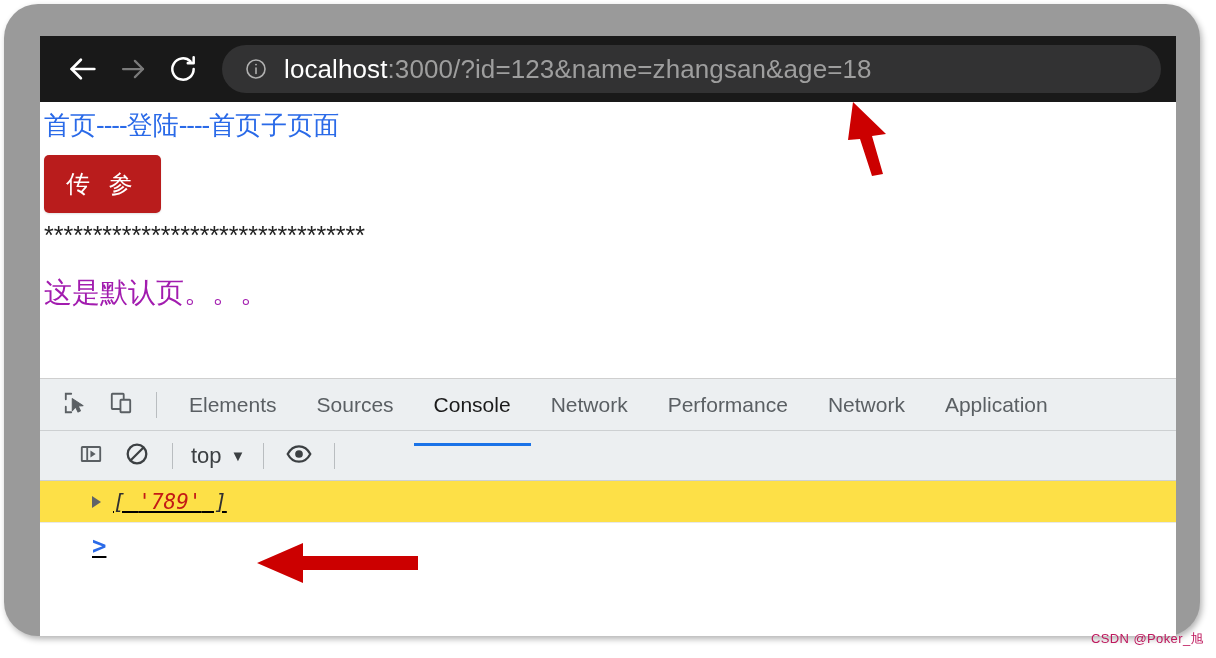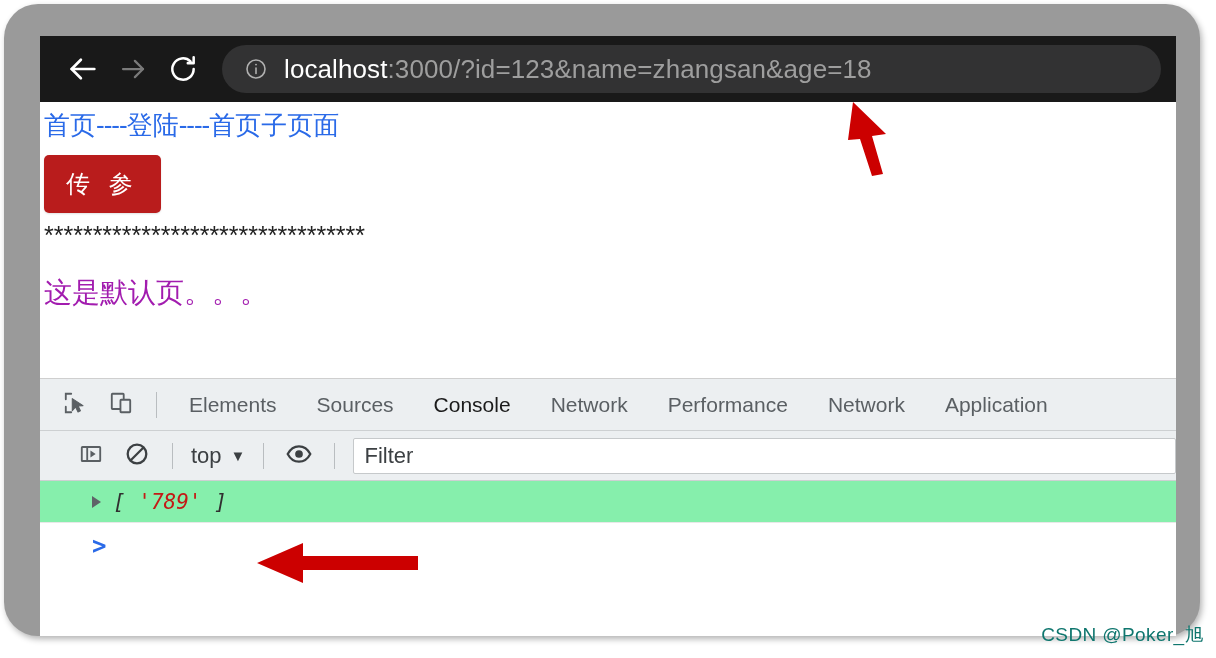--- a/index.html
+++ b/index.html
@@ -210,21 +210,21 @@
     border-radius: 2px;
     font-size: 22px;
     color: #3c4043;
     font-family: "Liberation Sans", sans-serif;
     padding: 0 10px;
     box-sizing: border-box;
     outline: none;
   }
   #filter-input::placeholder { color: #3c4043; opacity: 1; }
 
-  #console-messages { background: #86efac; }
+  #console-messages { background: #fde047; text-decoration: underline; }
   .console-row {
     height: 42px;
     display: flex;
     align-items: center;
     border-bottom: 1px solid #e8e8e8;
     padding-left: 52px;
     box-sizing: border-box;
   }
   .disclosure {
     width: 0; height: 0;
@@ -264,22 +264,22 @@
     pointer-events: none;
   }
   #arrow-url { left: 845px; top: 96px; }
   #arrow-console { left: 255px; top: 540px; }
 
   
   #watermark {
     position: absolute;
     right: 12px;
     bottom: 10px;
-    font-size: 19px;
-    color: #0f766e;
+    font-size: 13px;
+    color: #be185d;
     letter-spacing: 0.4px;
     white-space: nowrap;
   }
 </style>
 </head>
 <body>
 
 <div id="screenshot">
 
   <div id="device-frame"></div>
@@ -406,21 +406,20 @@
           <span>
             <svg width="28" height="28" viewBox="0 0 24 24" fill="none" stroke="#3c4043" stroke-width="1.9">
               <path d="M2.3 12C4.6 7.6 8.1 5.4 12 5.4s7.4 2.2 9.7 6.6c-2.3 4.4-5.8 6.6-9.7 6.6S4.6 16.4 2.3 12z" fill="none"></path>
               <circle cx="12" cy="12" r="3.3" fill="#3c4043" stroke="none"></circle>
             </svg>
           </span>
         </div>
 
         <div class="dt-divider"></div>
 
-        <input id="filter-input" type="text" placeholder="Filter" style="">
       </div>
 
       <div id="console-messages">
         <div class="console-row">
           <span class="disclosure"></span>
           <span class="console-value"><span>[ </span><span class="str">'789'</span><span> ]</span></span>
         </div>
         <div id="console-prompt-row">
           <span id="prompt-chevron">&gt;</span>
         </div>

